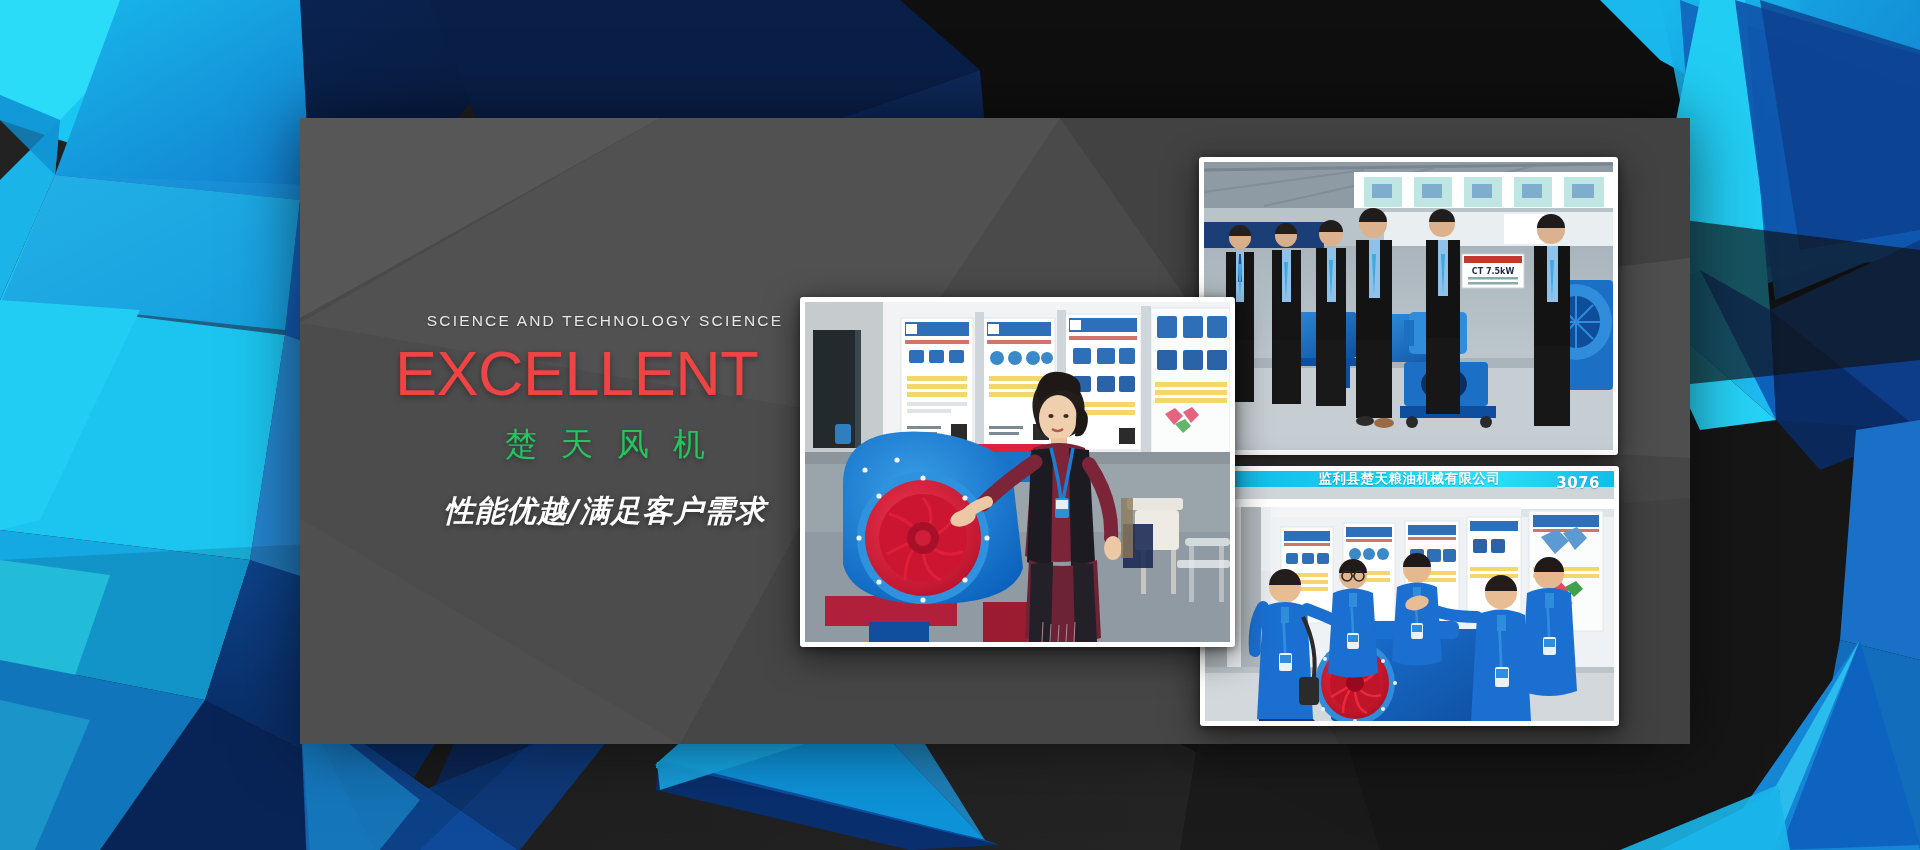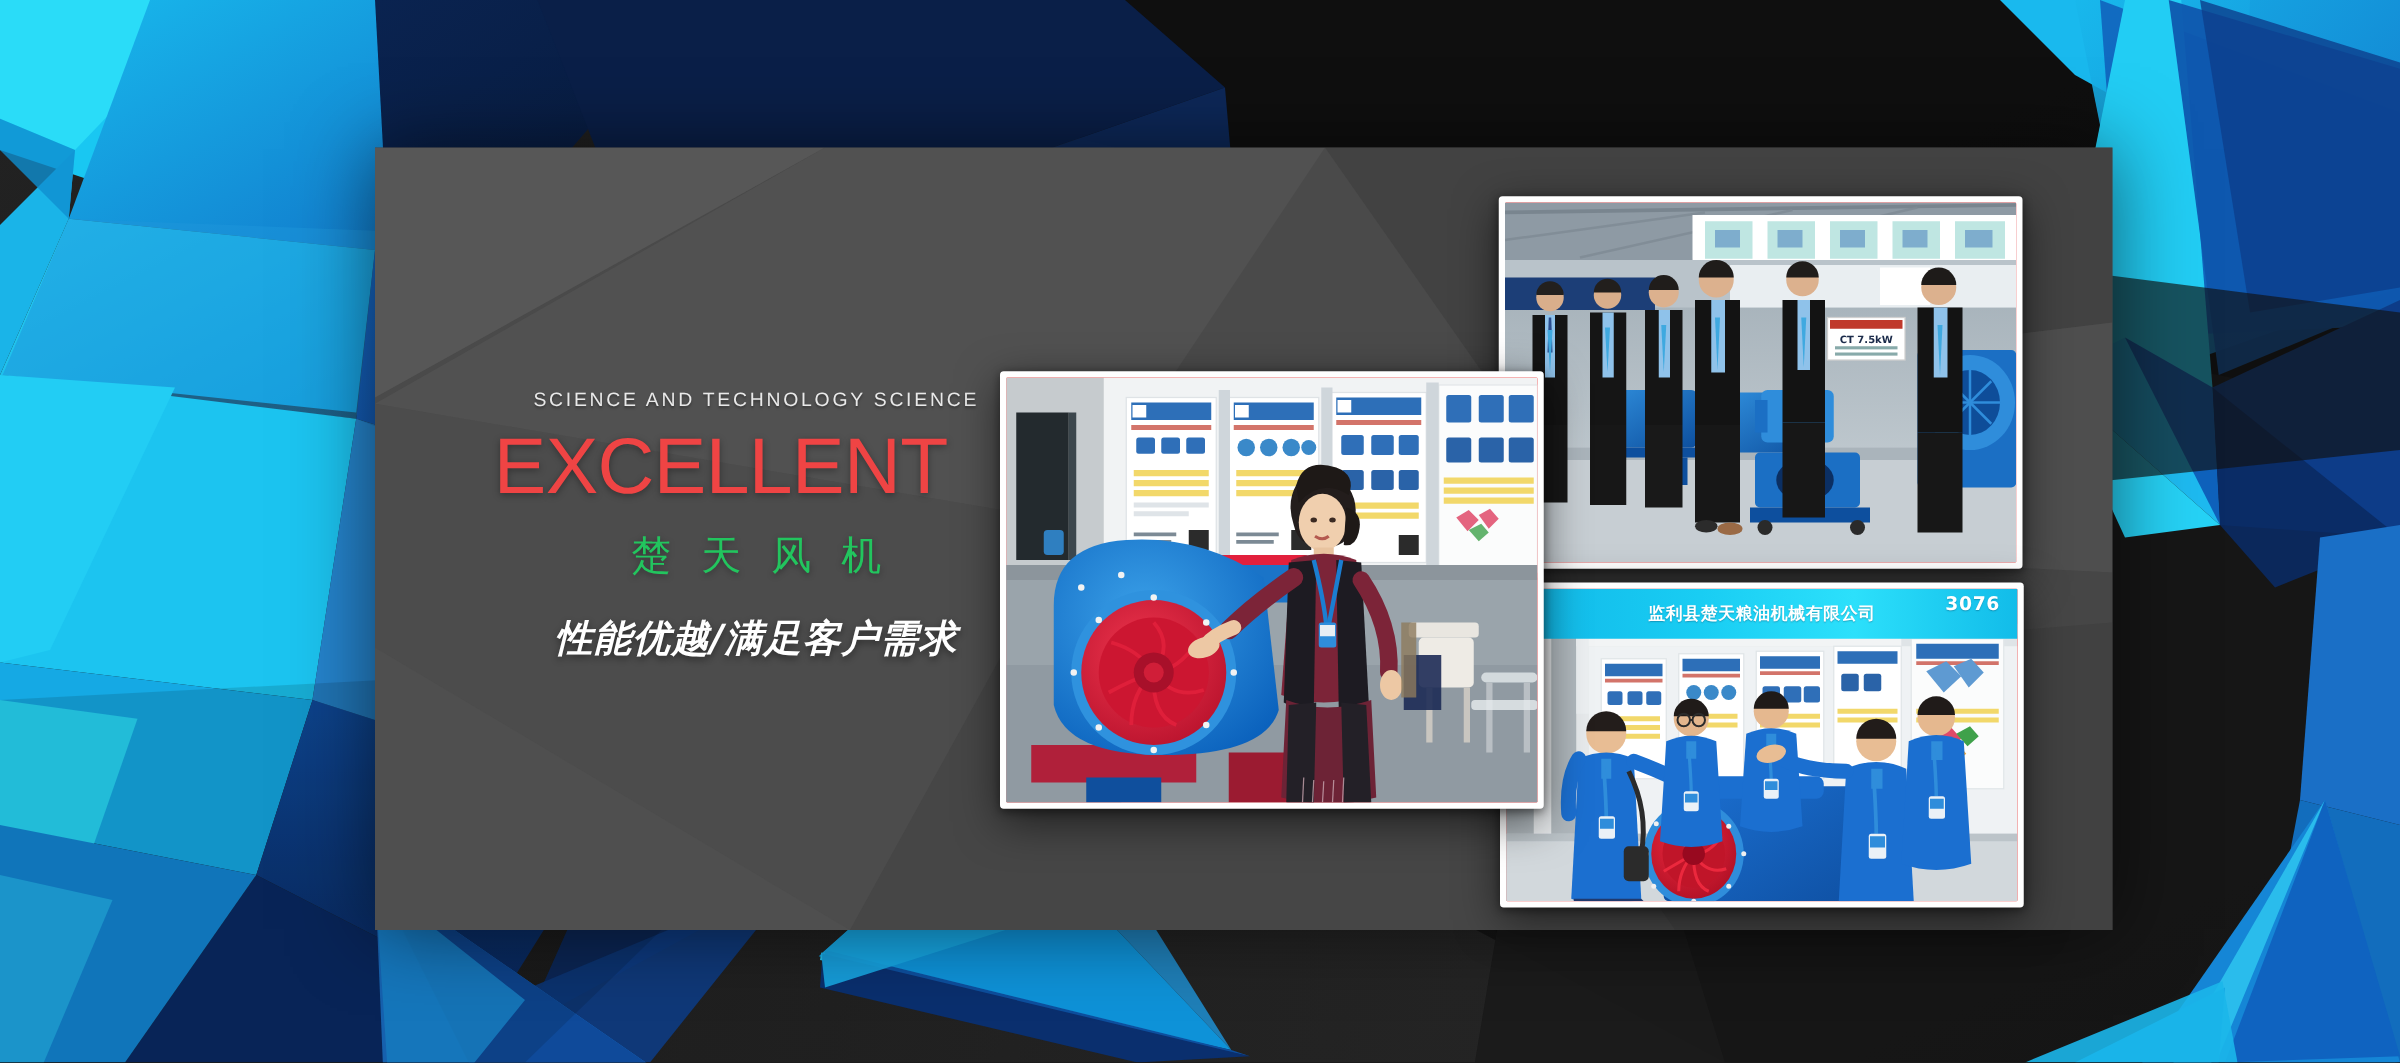--- a/index.html
+++ b/index.html
@@ -45,29 +45,29 @@
     text-shadow:0 2px 6px rgba(0,0,0,.45);
     font-style:italic;
   }
 
   
   .photo{
     position:absolute;background:#fff;padding:5px;border-radius:3px;
     box-shadow:0 10px 34px rgba(0,0,0,.55), 0 2px 8px rgba(0,0,0,.45);
     overflow:hidden;
   }
-  .photo .inner{position:relative;width:100%;height:100%;overflow:hidden;border-radius:1px;background:#ef4444;}
+  .photo .inner{position:relative;width:100%;height:100%;overflow:hidden;border-radius:1px;background:#5eead4;}
   .photo svg{display:block;width:100%;height:100%;}
 
   #photo-team-suits{left:1199px;top:157px;width:409px;height:288px;z-index:4;}
   #photo-woman-fan{left:800px;top:297px;width:425px;height:340px;z-index:6;}
   #photo-team-blue{left:1200px;top:466px;width:409px;height:250px;z-index:5;}
 
   .booth-banner{
-    position:absolute;left:0;top:0;width:100%;height:40px;
+    position:absolute;left:0;top:0;width:100%;height:16px;
     background:linear-gradient(90deg,#11b7e8 0%,#19cdf3 38%,#2ce0fb 68%,#12bce9 100%);
     color:#ffffff;font-size:13.5px;font-weight:700;
     display:flex;align-items:center;justify-content:center;
     font-family:"DejaVu Sans","Liberation Sans",sans-serif;
     letter-spacing:.5px;
     text-shadow:0 1px 1px rgba(0,60,90,.35);
   }
   .booth-no{position:absolute;right:14px;top:3px;color:#fff;font-size:15px;font-weight:700;letter-spacing:.5px;}
 </style>
 </head>

